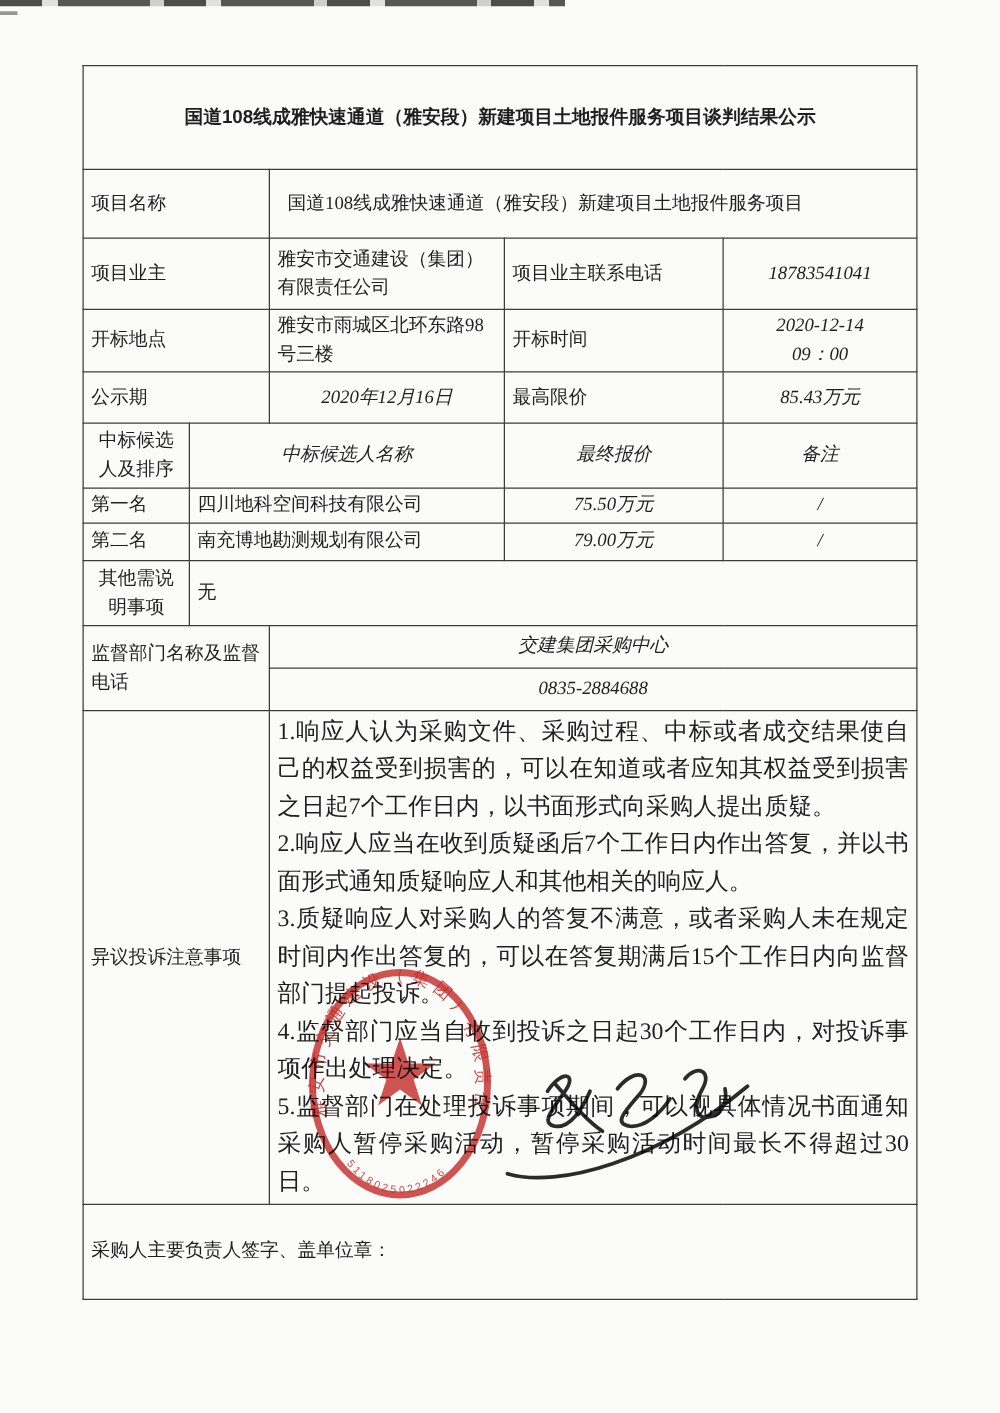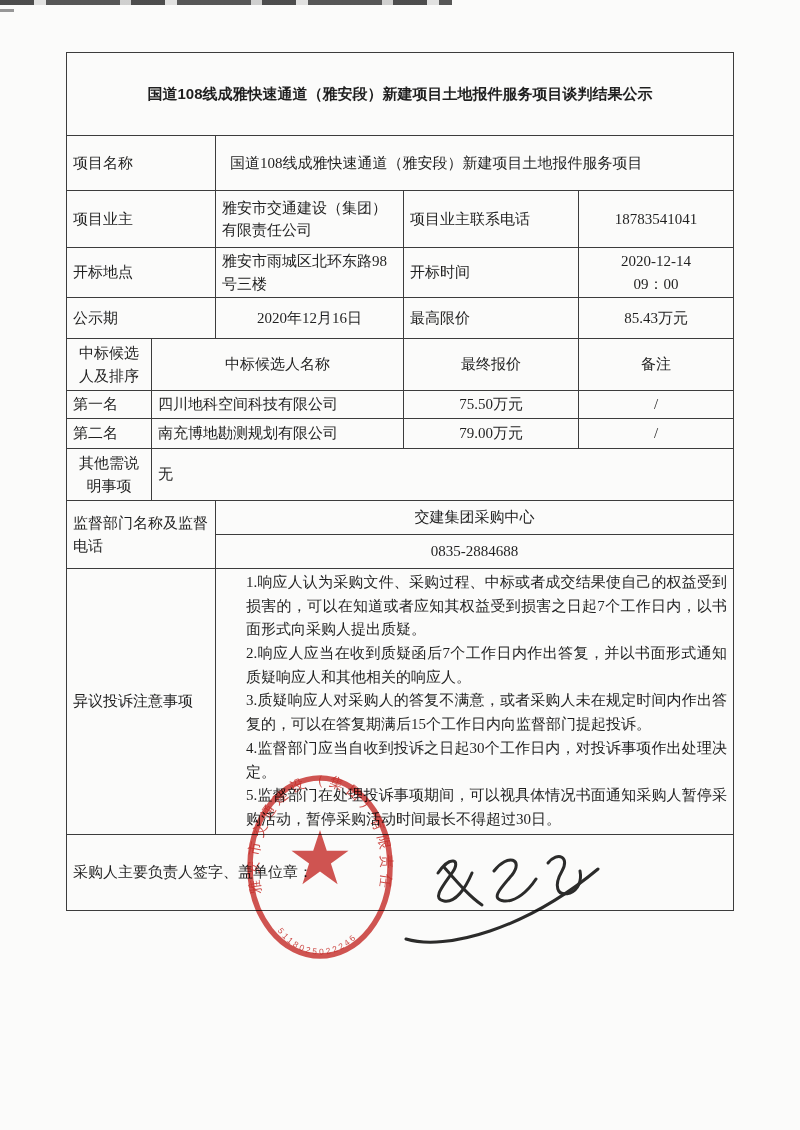--- a/index.html
+++ b/index.html
@@ -43,24 +43,24 @@
   .h-r3{height:47px;}
   .h-r4{height:41px;}
   .h-hdr{height:52px;padding-left:46px;}
   .h-c1{height:28px;padding-left:48px;}
   .h-c2{height:30px;}
   .h-other{height:52px;font-family:Liberation Serif, serif;}
   .h-sup{height:34px;}
   .h-obj{height:254px;}
   .h-sig{height:76px;}
 
-  td.ctr{text-align:center;}
+  td.ctr{text-align:center;font-style:italic;}
   td.narrow-wrap{padding:2px 10px;text-align:center;}
   td.obj-content{padding:8px 14px;}
-  .obj-lines div{text-align:justify;font-size:15px;line-height:1.58;margin-left:24px;}
+  .obj-lines div{text-align:justify;font-size:19px;line-height:1.58;}
   .stack span{display:block;text-align:center;}
 
   
   .seal{position:absolute;left:243px;top:772px;width:155px;height:192px;
         mix-blend-mode:multiply;pointer-events:none;}
   
   .sig{position:absolute;left:398px;top:843px;width:215px;height:120px;
        mix-blend-mode:multiply;pointer-events:none;}
 </style>
 </head>

